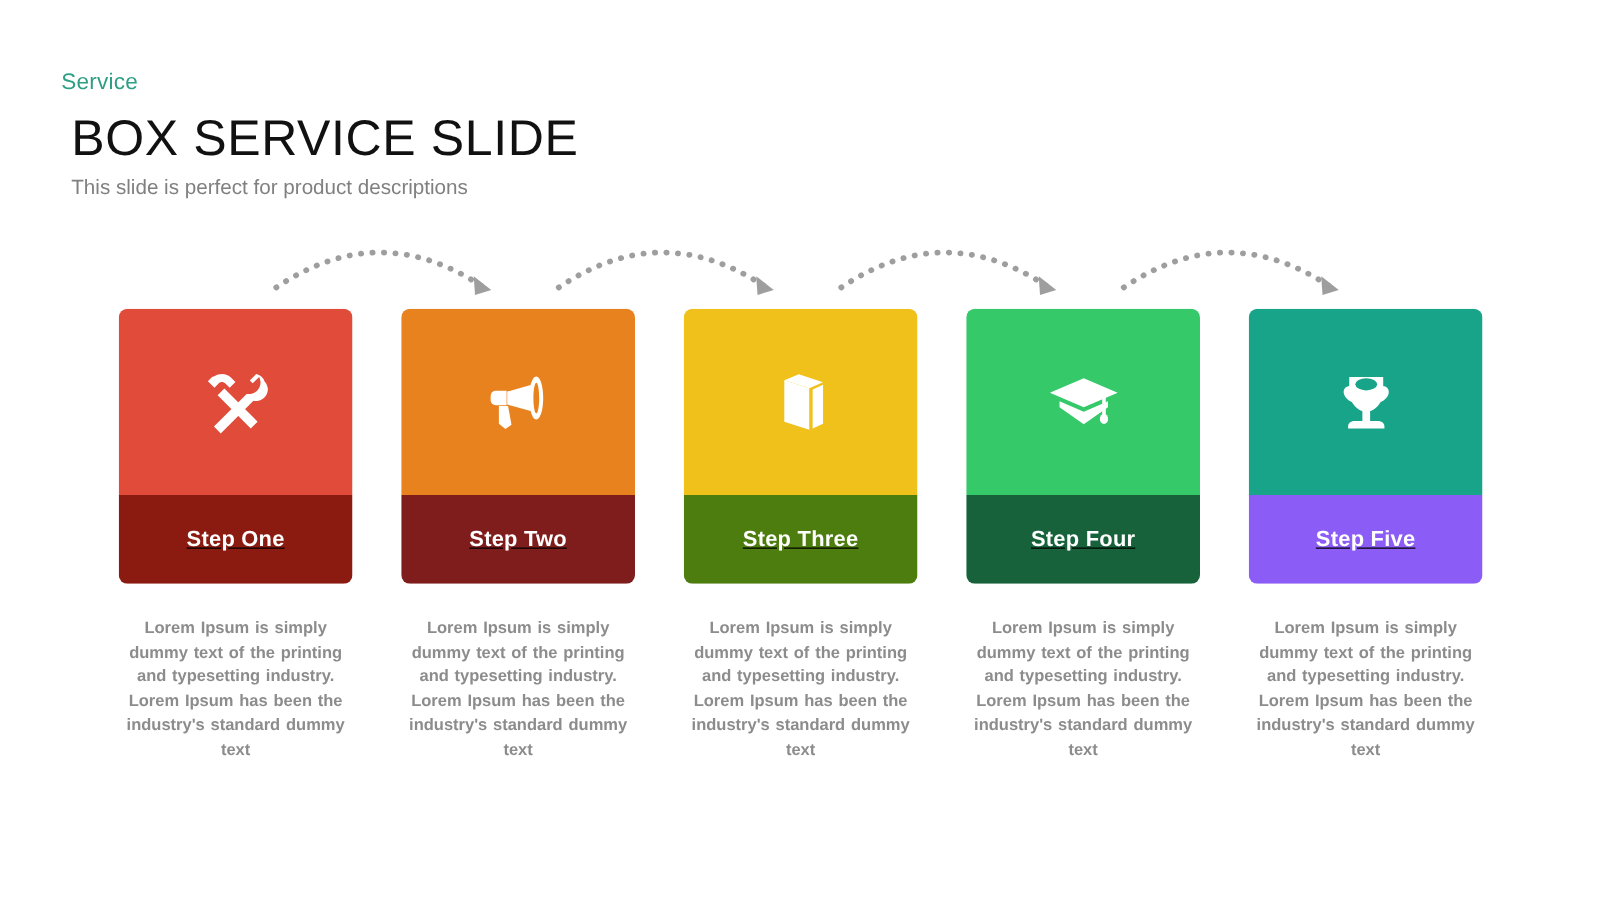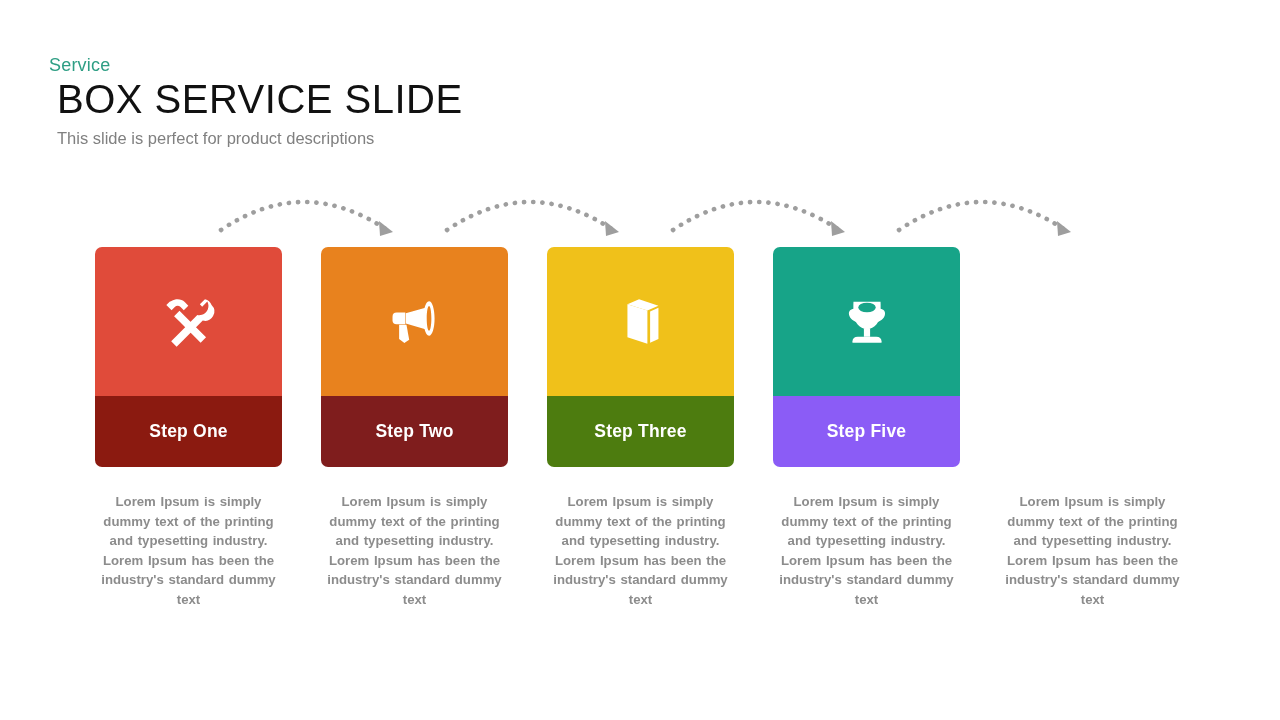--- a/index.html
+++ b/index.html
@@ -19,21 +19,21 @@
   .header {
     position: absolute;
     left: 49px;
     top: 56px;
   }
   .eyebrow {
     font-size: 18px;
     color: #2e9e84;
     letter-spacing: 0.2px;
     line-height: 1;
-    margin: 0 0 4px 0;
+    margin: 0 0 16px 0;
     font-weight: 400;
   }
   .title {
     font-size: 40px;
     font-weight: normal;
     color: #111111;
     letter-spacing: 0.5px;
     line-height: 1.05;
     margin: 0 0 10px 8px;
     white-space: nowrap;
@@ -78,20 +78,21 @@
     flex: 0 0 149px;
     display: flex;
     align-items: center;
     justify-content: center;
   }
   .card-bottom {
     flex: 1 1 auto;
     display: flex;
     align-items: center;
     justify-content: center;
+    text-decoration: underline;
   }
   .card-label {
     color: #ffffff;
     font-size: 17.5px;
     font-weight: bold;
     letter-spacing: 0.2px;
     text-align: center;
   }
   .icon-wrap {
     width: 62px;
@@ -217,20 +218,38 @@
 
           <path d="M41.4 21.2 L50.0 17.4 L50.0 49.6 L41.4 53.4 Z"></path>
         </svg>
       </span>
     </div>
     <div class="card-bottom" style="background:#4d7c0f">
       <span class="card-label">Step Three</span>
     </div>
   </div>
 
+  <div class="card">
+    <div class="card-top" style="background:#35c96a">
+      <span class="icon-wrap">
+        <svg viewBox="0 0 64 64" xmlns="http://www.w3.org/2000/svg">
+
+          <path d="M32.0 12.0 L60.0 24.0 L32.0 36.0 L4.0 24.0 Z"></path>
+
+          <path d="M12.0 31.0 L32.0 39.6 L52.0 31.0 L52.0 36.0 L32.0 50.0 L12.0 36.0 Z"></path>
+
+          <path d="M47.2 26.0 L50.2 26.0 L50.2 42.5 L47.2 42.5 Z"></path>
+          <ellipse cx="48.7" cy="45.6" rx="3.4" ry="4.2"></ellipse>
+        </svg>
+      </span>
+    </div>
+    <div class="card-bottom" style="background:#17623a">
+      <span class="card-label">Step Four</span>
+    </div>
+  </div>
 
   <div class="card">
     <div class="card-top" style="background:#17a488">
       <span class="icon-wrap">
         <svg viewBox="0 0 64 64" xmlns="http://www.w3.org/2000/svg">
 
           <path d="M18.0 11.0 L46.0 11.0 L46.0 22.0 C46.0 31.9 39.7 39.4 32.0 39.4
                    C24.3 39.4 18.0 31.9 18.0 22.0 Z"></path>
 
           <ellipse cx="32.0" cy="17.0" rx="9.0" ry="5.0" fill="#17a488"></ellipse>

